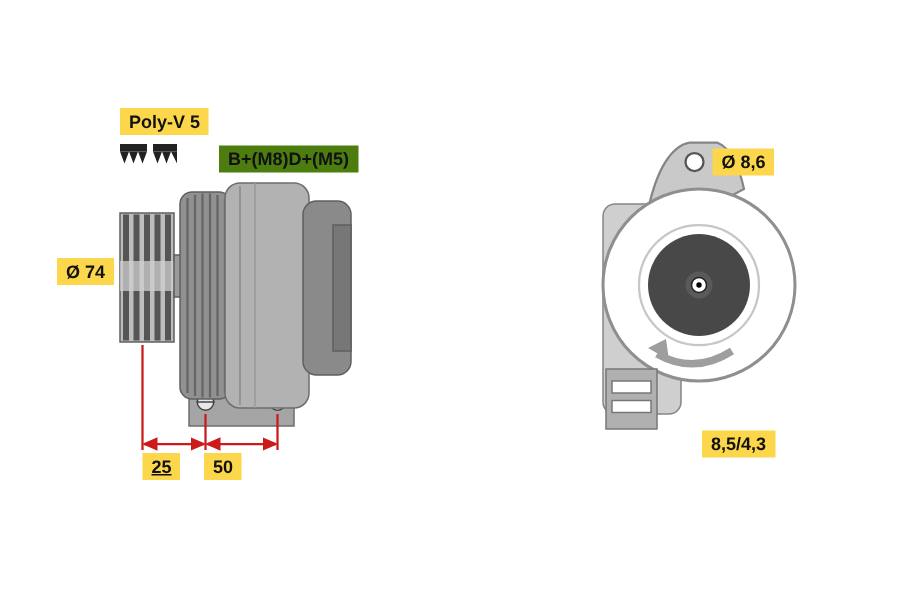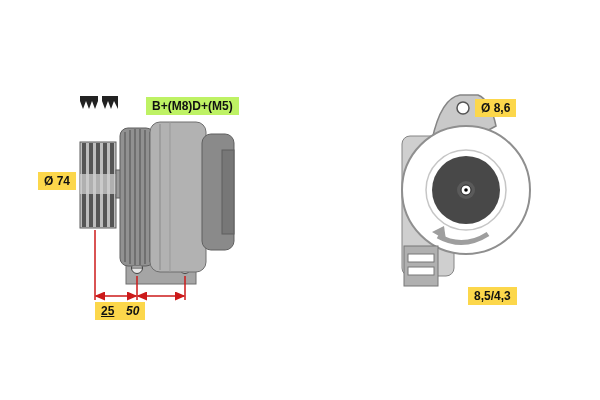--- a/index.html
+++ b/index.html
@@ -6,21 +6,21 @@
   .stage{
     position:relative;width:600px;height:400px;background:#ffffff;
     font-family:"Liberation Sans", sans-serif;overflow:hidden;
   }
   .stage svg{position:absolute;left:0;top:0;}
   .tag{
     position:absolute;font-size:12px;font-weight:bold;color:#111;
     padding:2px 6px;line-height:14px;white-space:nowrap;
   }
   .tag.yellow{background:#fcd74b;}
-  .tag.blue{background:#bef264;}
+  .tag.blue{background:#4d7c0f;}
 </style>
 </head>
 <body>
 
 <div class="stage">
 
   <svg width="600" height="400" viewBox="0 0 600 400">
     <defs>
       <marker id="arrR" markerWidth="8" markerHeight="8" refX="6" refY="3" orient="auto">
         <path d="M0,0 L7,3 L0,6 Z" fill="#cc1a1a"></path>
@@ -95,25 +95,26 @@
       <rect x="408" y="254" width="26" height="8" fill="#ffffff" stroke="#777"></rect>
       <rect x="408" y="267" width="26" height="8" fill="#ffffff" stroke="#777"></rect>
     </g>
 
     <g>
       <path d="M488,234 Q463,250 438,236" fill="none" stroke="#9e9e9e" stroke-width="5"></path>
       <path d="M446,240 L432,232 L444,226 Z" fill="#9e9e9e"></path>
     </g>
   </svg>
 
+  <div class="tag yellow" style="left:80px;top:72px;">Poly-V 5</div>
 
   <div class="tag blue" style="left:146px;top:97px;">B+(M8)D+(M5)</div>
 
   <div class="tag yellow" style="left:38px;top:172px;">Ø 74</div>
 
   <div class="tag yellow" style="left:95px;top:302px;text-decoration:underline;">25</div>
 
-  <div class="tag yellow" style="left:120px;top:302px;font-style:italic;">50</div>
+  <div class="tag yellow" style="left:136px;top:302px;">50</div>
 
   <div class="tag yellow" style="left:475px;top:99px;">Ø 8,6</div>
 
   <div class="tag yellow" style="left:468px;top:287px;">8,5/4,3</div>
 </div>
 
 </body></html>

